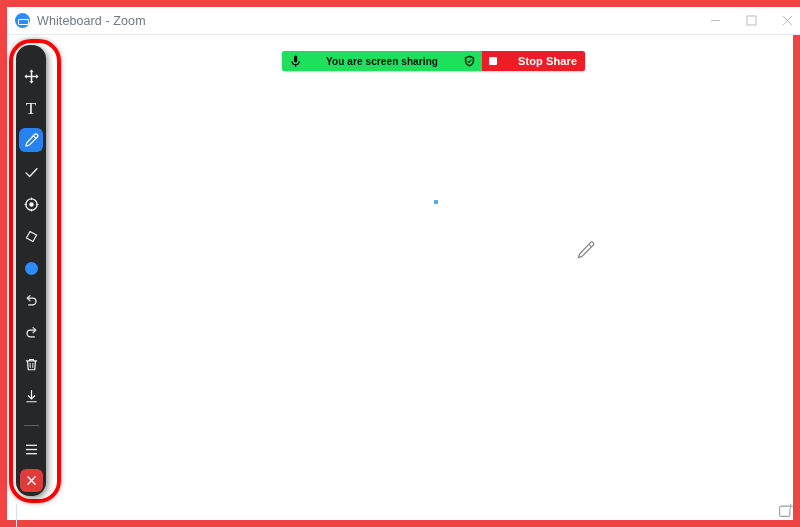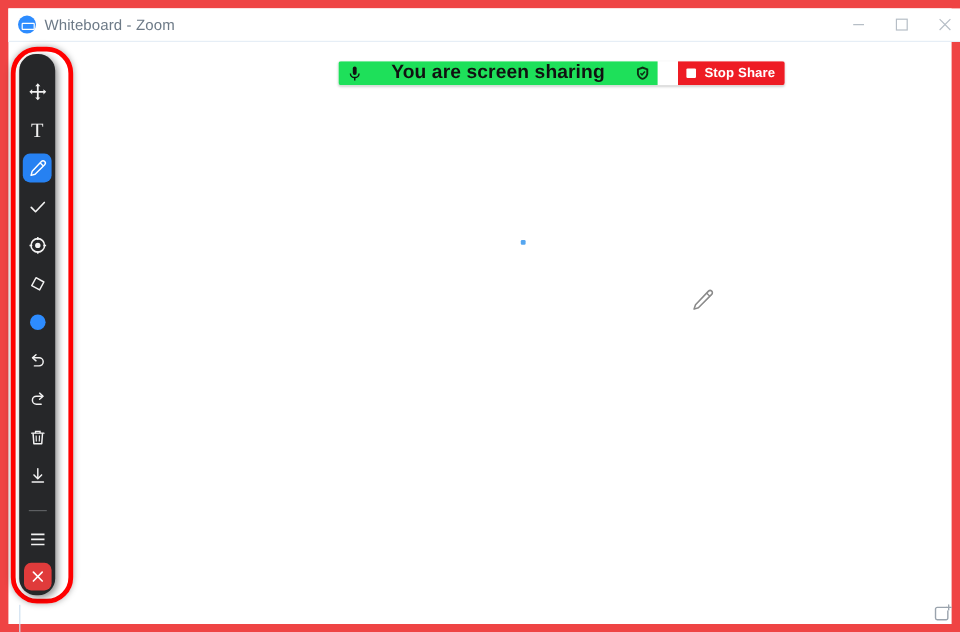--- a/index.html
+++ b/index.html
@@ -53,27 +53,27 @@
     height:20px; display:flex; align-items:stretch;
     border-radius:2px; overflow:hidden;
     box-shadow:0 1px 2px rgba(0,0,0,.18);
   }
   .share-green {
     background:#1ee05a; display:flex; align-items:center;
     padding:0 7px 0 9px; gap:0;
   }
   .share-mic { display:flex; align-items:center; margin-right:26px; }
   .share-text {
-    font-size:16px; font-weight:bold; color:#111111;
+    font-size:10px; font-weight:bold; color:#111111;
     white-space:nowrap; letter-spacing:.1px;
   }
   .share-shield { display:flex; align-items:center; margin-left:26px; }
   .share-stop {
     background:#ee1c24; display:flex; align-items:center;
-    padding:0 8px 0 7px; gap:7px;margin-left:17px;
+    padding:0 8px 0 7px; gap:21px;
   }
   .stop-sq {
     width:8px; height:8px; background:#ffffff; border-radius:1px;
     flex:0 0 auto;
   }
   .stop-label {
     font-size:11px; font-weight:bold; color:#ffffff;
     white-space:nowrap; letter-spacing:.1px;
   }
 

